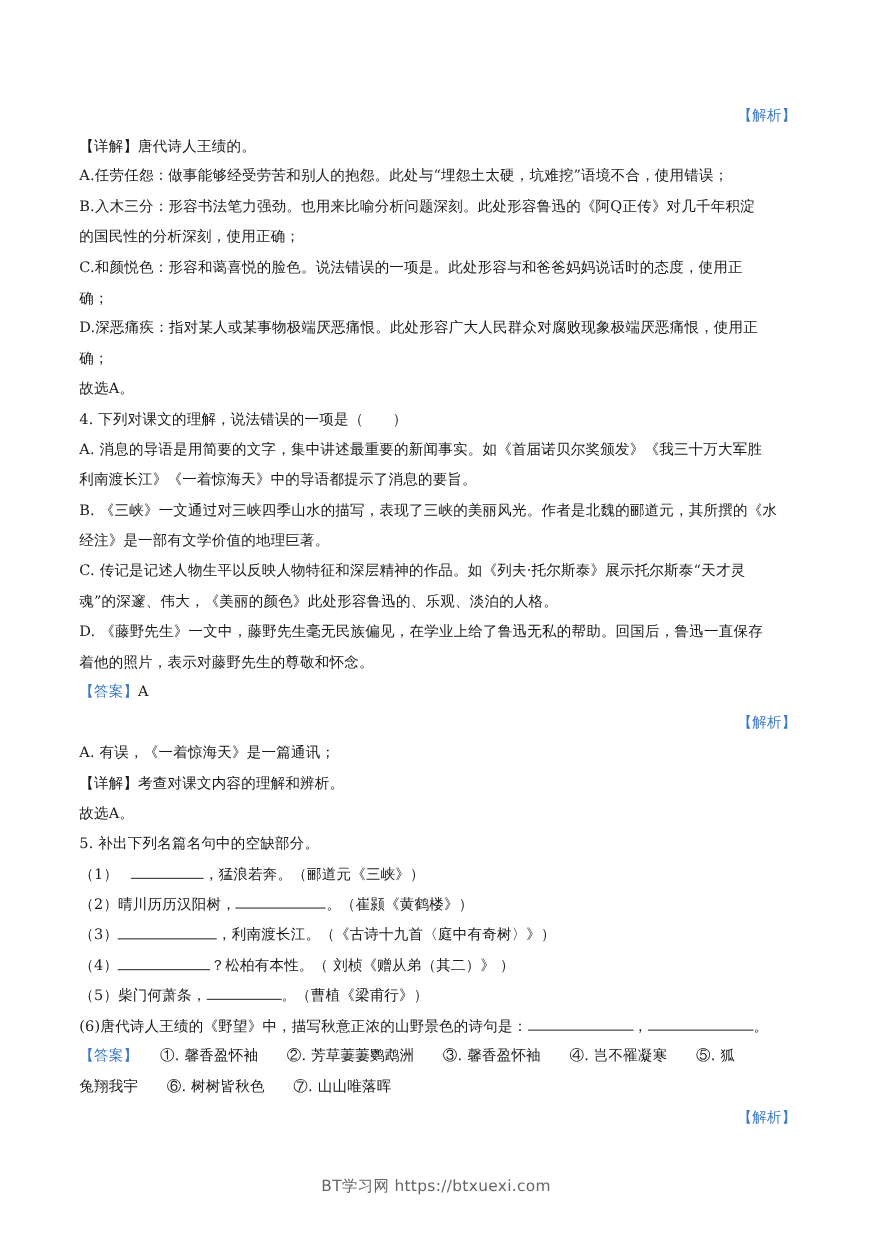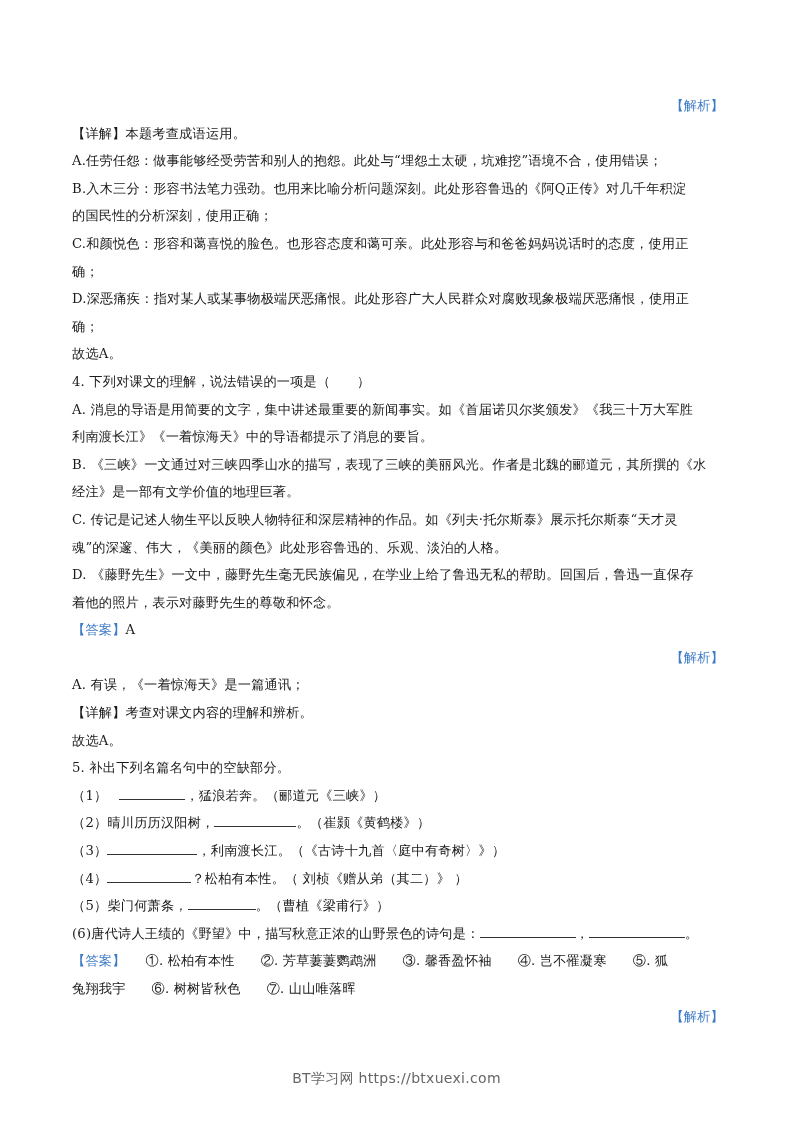--- a/index.html
+++ b/index.html
@@ -56,26 +56,26 @@
       letter-spacing: 0.3px;
     }
   </style>
 </head>
 <body>
 
 <div class="page">
 
   <div class="line tag">【解析】</div>
   <div class="line">
-    <span class="bracket-label">【详解】</span><span>本题考查成语运用。</span>
+    <span class="bracket-label">【详解】</span><span>唐代诗人王绩的。</span>
   </div>
   <div class="line">A.任劳任怨：做事能够经受劳苦和别人的抱怨。此处与“埋怨土太硬，坑难挖”语境不合，使用错误；</div>
   <div class="line">B.入木三分：形容书法笔力强劲。也用来比喻分析问题深刻。此处形容鲁迅的《阿Q正传》对几千年积淀</div>
   <div class="line">的国民性的分析深刻，使用正确；</div>
-  <div class="line">C.和颜悦色：形容和蔼喜悦的脸色。也形容态度和蔼可亲。此处形容与和爸爸妈妈说话时的态度，使用正</div>
+  <div class="line">C.和颜悦色：形容和蔼喜悦的脸色。说法错误的一项是。此处形容与和爸爸妈妈说话时的态度，使用正</div>
   <div class="line">确；</div>
   <div class="line">D.深恶痛疾：指对某人或某事物极端厌恶痛恨。此处形容广大人民群众对腐败现象极端厌恶痛恨，使用正</div>
   <div class="line">确；</div>
   <div class="line">故选A。</div>
 
   <div class="line">4. 下列对课文的理解，说法错误的一项是（　　）</div>
   <div class="line">A. 消息的导语是用简要的文字，集中讲述最重要的新闻事实。如《首届诺贝尔奖颁发》《我三十万大军胜</div>
   <div class="line">利南渡长江》《一着惊海天》中的导语都提示了消息的要旨。</div>
   <div class="line">B. 《三峡》一文通过对三峡四季山水的描写，表现了三峡的美丽风光。作者是北魏的郦道元，其所撰的《水</div>
   <div class="line">经注》是一部有文学价值的地理巨著。</div>
@@ -108,21 +108,21 @@
     <span>（4）</span><span class="blank" style="width:84px"></span><span>？松柏有本性。（ 刘桢《赠从弟（其二）》 ）</span>
   </div>
   <div class="line">
     <span>（5）</span><span>柴门何萧条，</span><span class="blank" style="width:68px"></span><span>。（曹植《梁甫行》）</span>
   </div>
   <div class="line">
     <span>(6)</span><span>唐代诗人王绩的《野望》中，描写秋意正浓的山野景色的诗句是：</span><span class="blank" style="width:96px"></span><span>，</span><span class="blank" style="width:96px"></span><span>。</span>
   </div>
 
   <div class="line">
-    <span class="tag">【答案】</span><span class="gap" style="width:20px"></span><span class="ans-item">①. 松柏有本性</span><span class="ans-item">②. 芳草萋萋鹦鹉洲</span><span class="ans-item">③. 馨香盈怀袖</span><span class="ans-item">④. 岂不罹凝寒</span><span>⑤. 狐</span>
+    <span class="tag">【答案】</span><span class="gap" style="width:20px"></span><span class="ans-item">①. 馨香盈怀袖</span><span class="ans-item">②. 芳草萋萋鹦鹉洲</span><span class="ans-item">③. 馨香盈怀袖</span><span class="ans-item">④. 岂不罹凝寒</span><span>⑤. 狐</span>
   </div>
   <div class="line">
     <span class="ans-item">兔翔我宇</span><span class="ans-item">⑥. 树树皆秋色</span><span class="ans-item">⑦. 山山唯落晖</span>
   </div>
   <div class="line tag">【解析】</div>
 </div>
 
 <div class="footer">BT学习网 https://btxuexi.com</div>
 
 </body></html>

